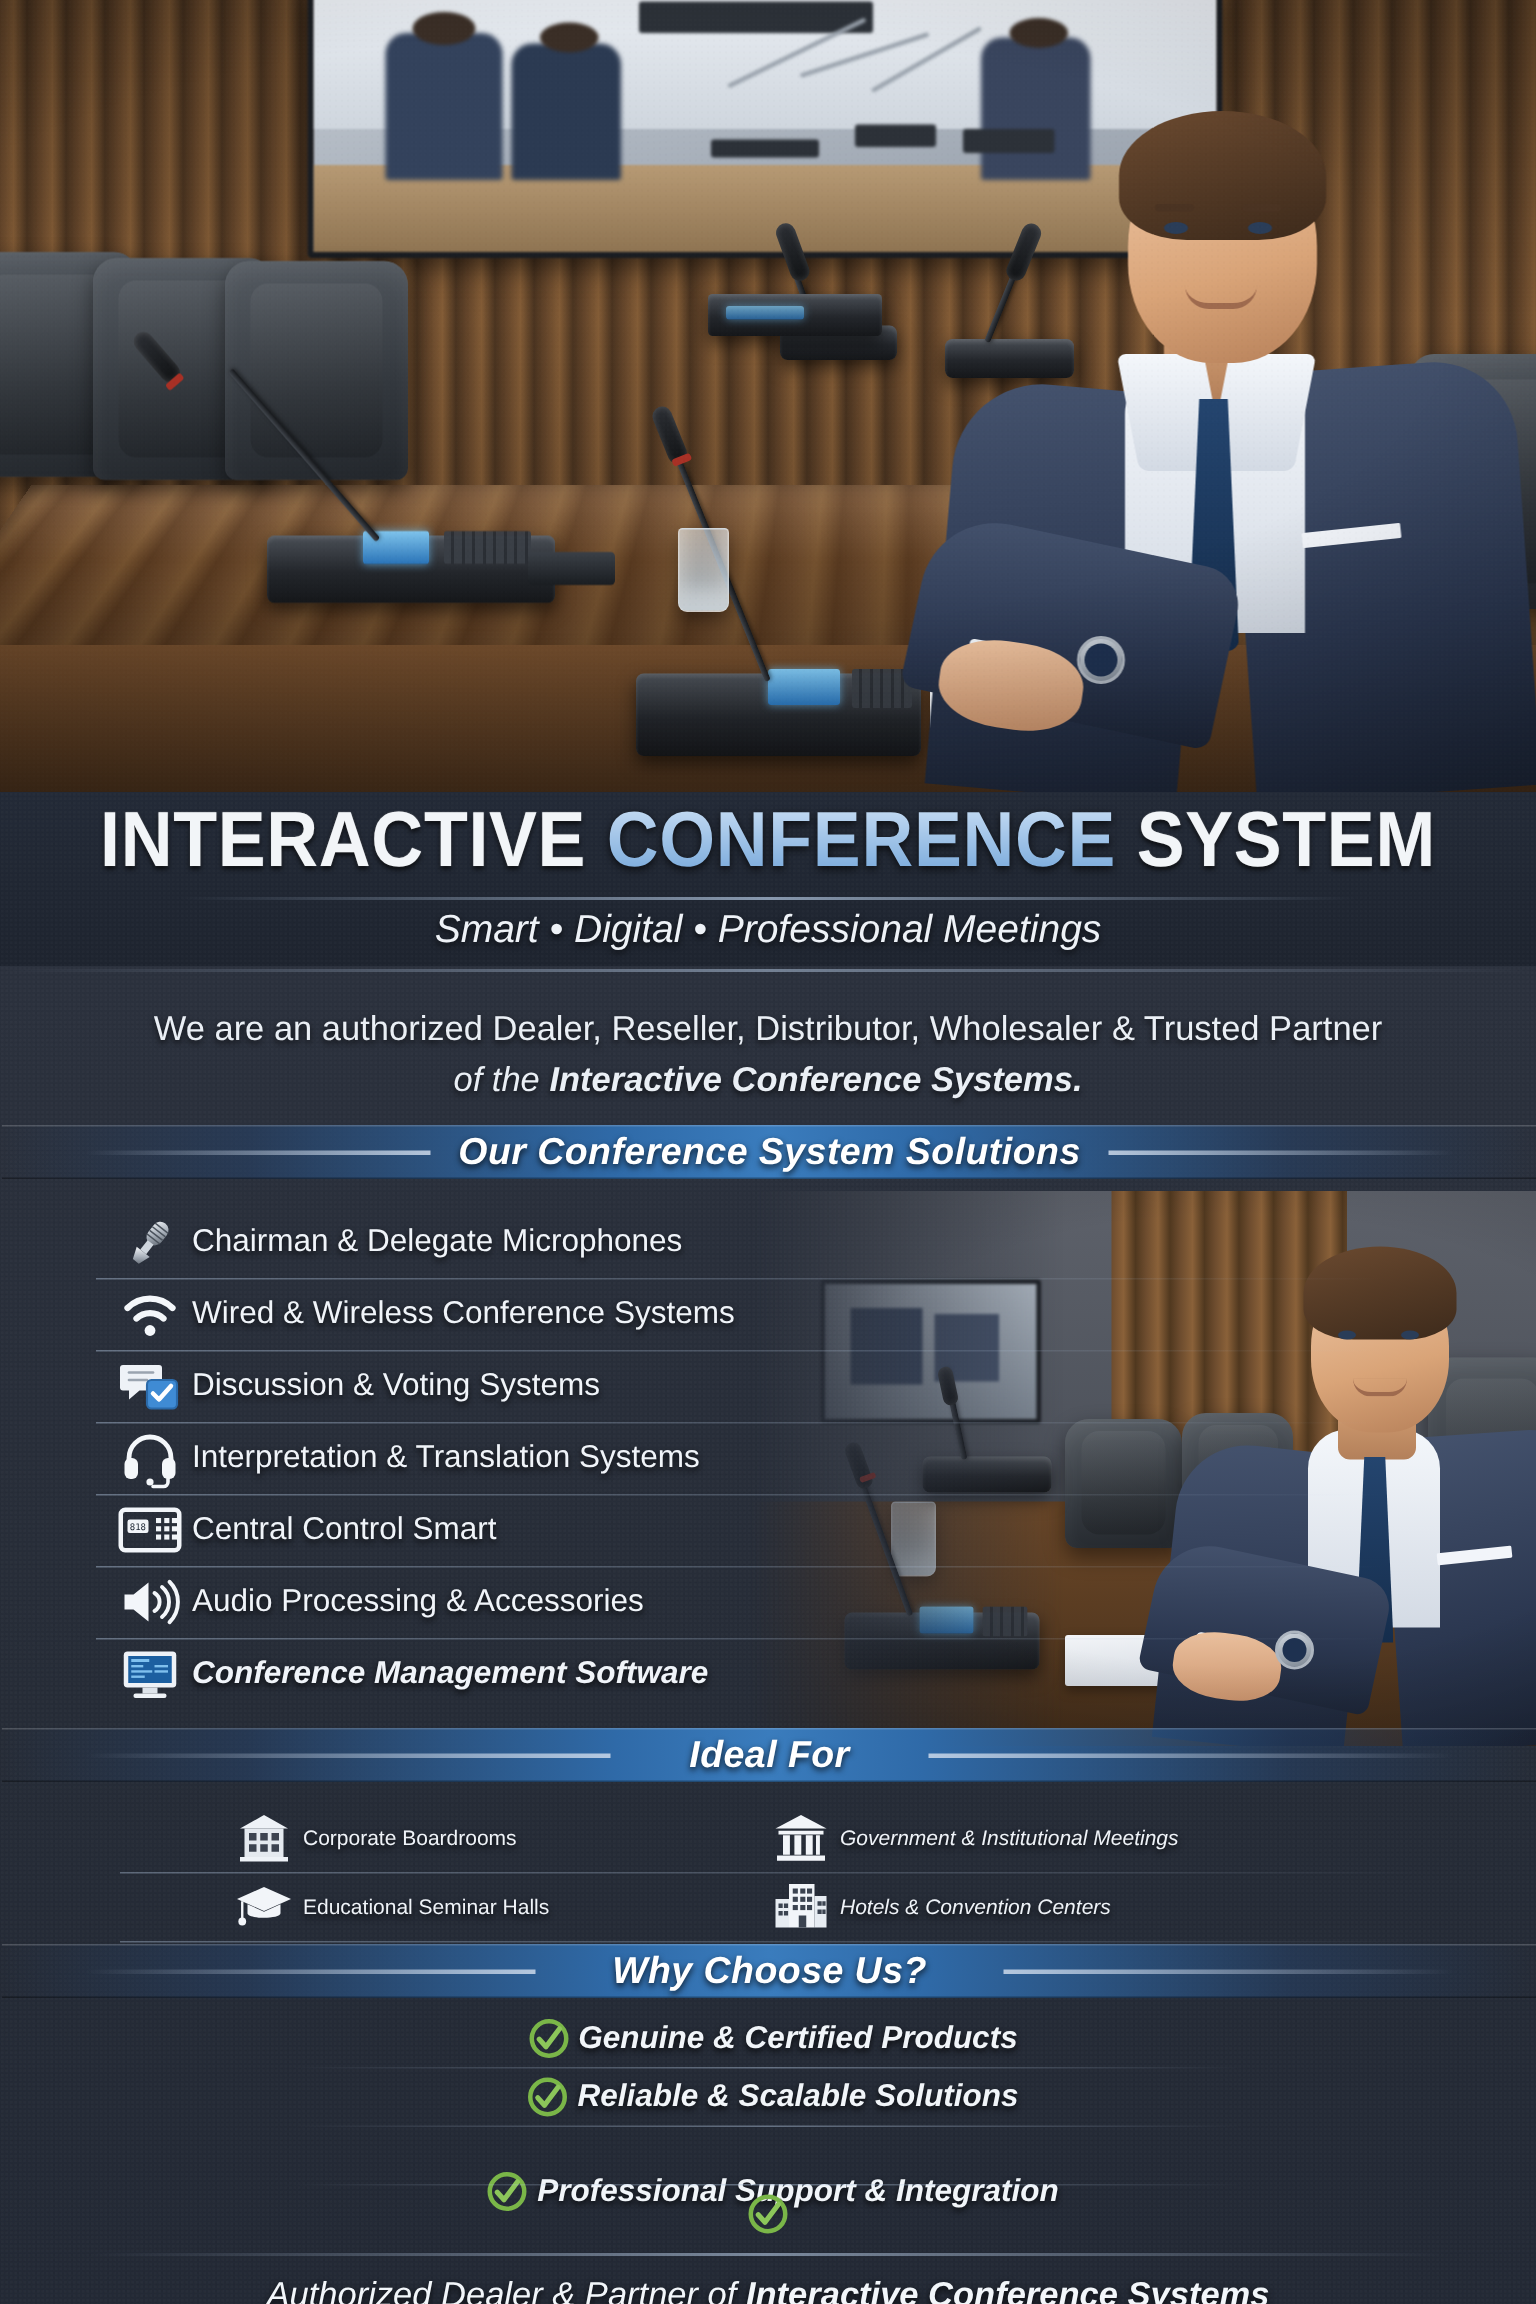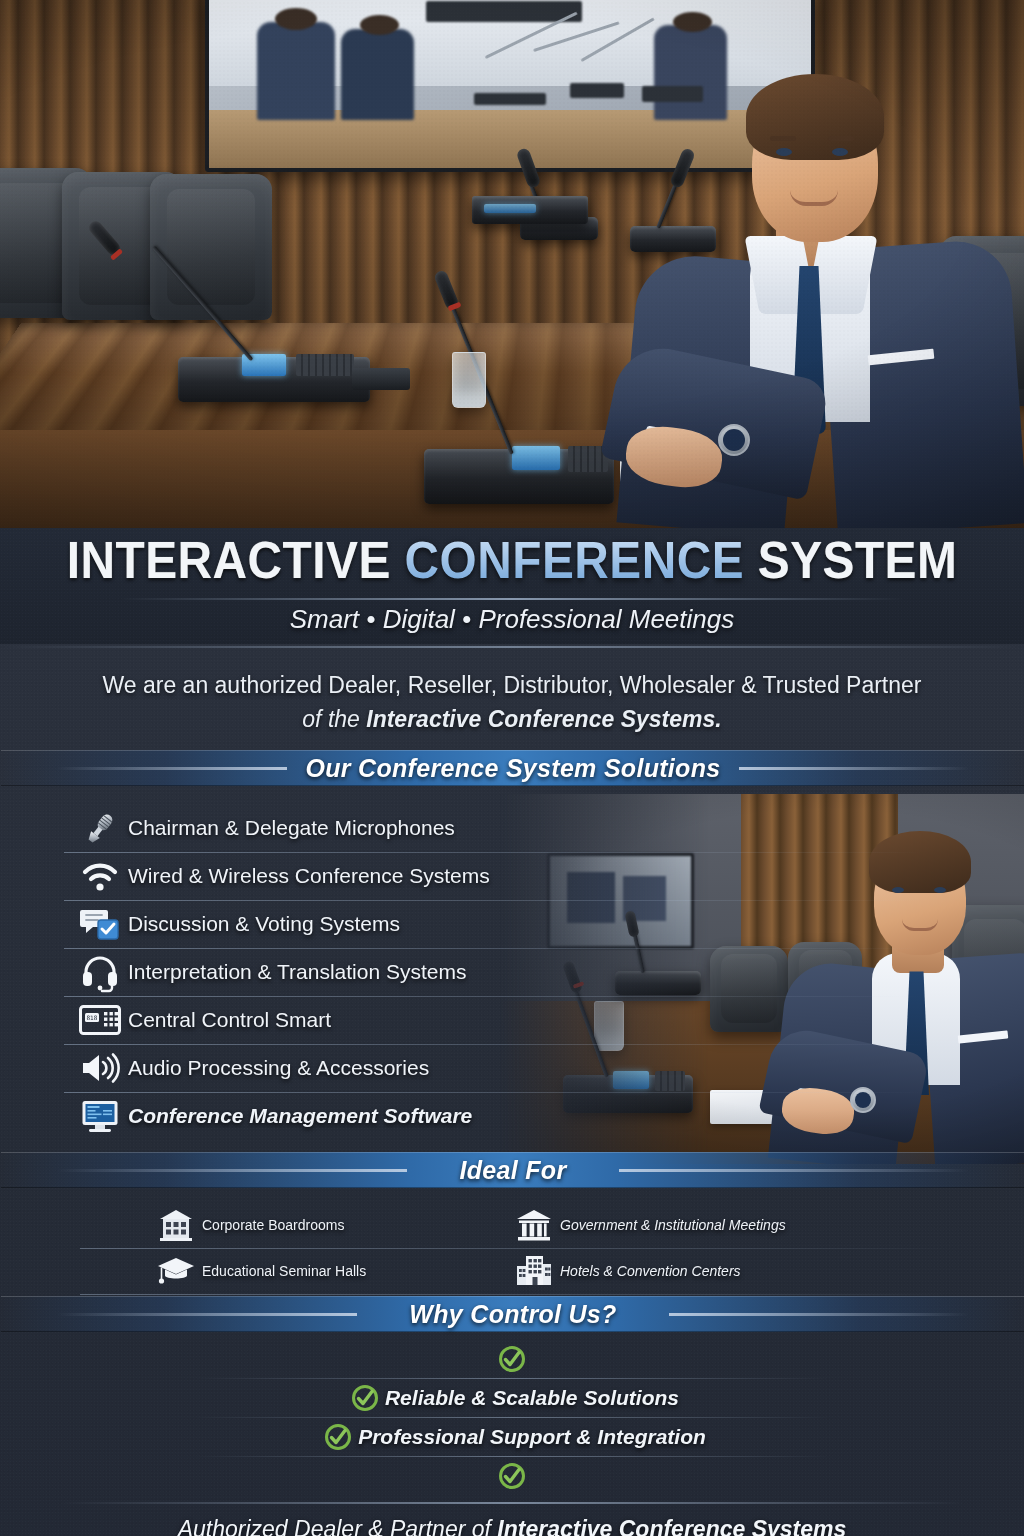--- a/index.html
+++ b/index.html
@@ -597,46 +597,47 @@
         </svg>
       </span>
       <span class="ideal-txt">Educational Seminar Halls</span>
     </div>
 
     <div class="ideal-sep" style="top:650px;"></div>
 
     <div class="sec" style="top:652px;">
       <div class="sec-bg"></div>
       <div class="sec-rule-l" style="left:56px;width:300px;"></div>
-      <div class="sec-title">Why Control Us?</div>
+      <div class="sec-title">Why Choose Us?</div>
       <div class="sec-rule-r" style="right:56px;width:300px;"></div>
     </div>
 
     <div class="why-row" style="top:694px;">
       <span class="why-ico">
         <svg width="28" height="28" viewBox="0 0 28 28">
           <circle cx="14" cy="14" r="11.5" fill="none" stroke="#7ab648" stroke-width="3"></circle>
           <path d="M7.5 14.5 L12 19.5 L21 7.5" fill="none" stroke="#8cc65a" stroke-width="3.4" stroke-linecap="round" stroke-linejoin="round"></path>
         </svg>
       </span>
+      <span class="why-txt">Genuine &amp; Certified Products</span>
     </div>
     <div class="why-sep" style="top:734px;"></div>
 
     <div class="why-row" style="top:733px;">
       <span class="why-ico">
         <svg width="28" height="28" viewBox="0 0 28 28">
           <circle cx="14" cy="14" r="11.5" fill="none" stroke="#7ab648" stroke-width="3"></circle>
           <path d="M7.5 14.5 L12 19.5 L21 7.5" fill="none" stroke="#8cc65a" stroke-width="3.4" stroke-linecap="round" stroke-linejoin="round"></path>
         </svg>
       </span>
       <span class="why-txt">Reliable &amp; Scalable Solutions</span>
     </div>
     <div class="why-sep" style="top:773px;"></div>
 
-    <div class="why-row" style="top:772px;">
+    <div class="why-row" style="top:796px;">
       <span class="why-ico">
         <svg width="28" height="28" viewBox="0 0 28 28">
           <circle cx="14" cy="14" r="11.5" fill="none" stroke="#7ab648" stroke-width="3"></circle>
           <path d="M7.5 14.5 L12 19.5 L21 7.5" fill="none" stroke="#8cc65a" stroke-width="3.4" stroke-linecap="round" stroke-linejoin="round"></path>
         </svg>
       </span>
       <span class="why-txt">Professional Support &amp; Integration</span>
     </div>
     <div class="why-sep" style="top:812px;"></div>
 

